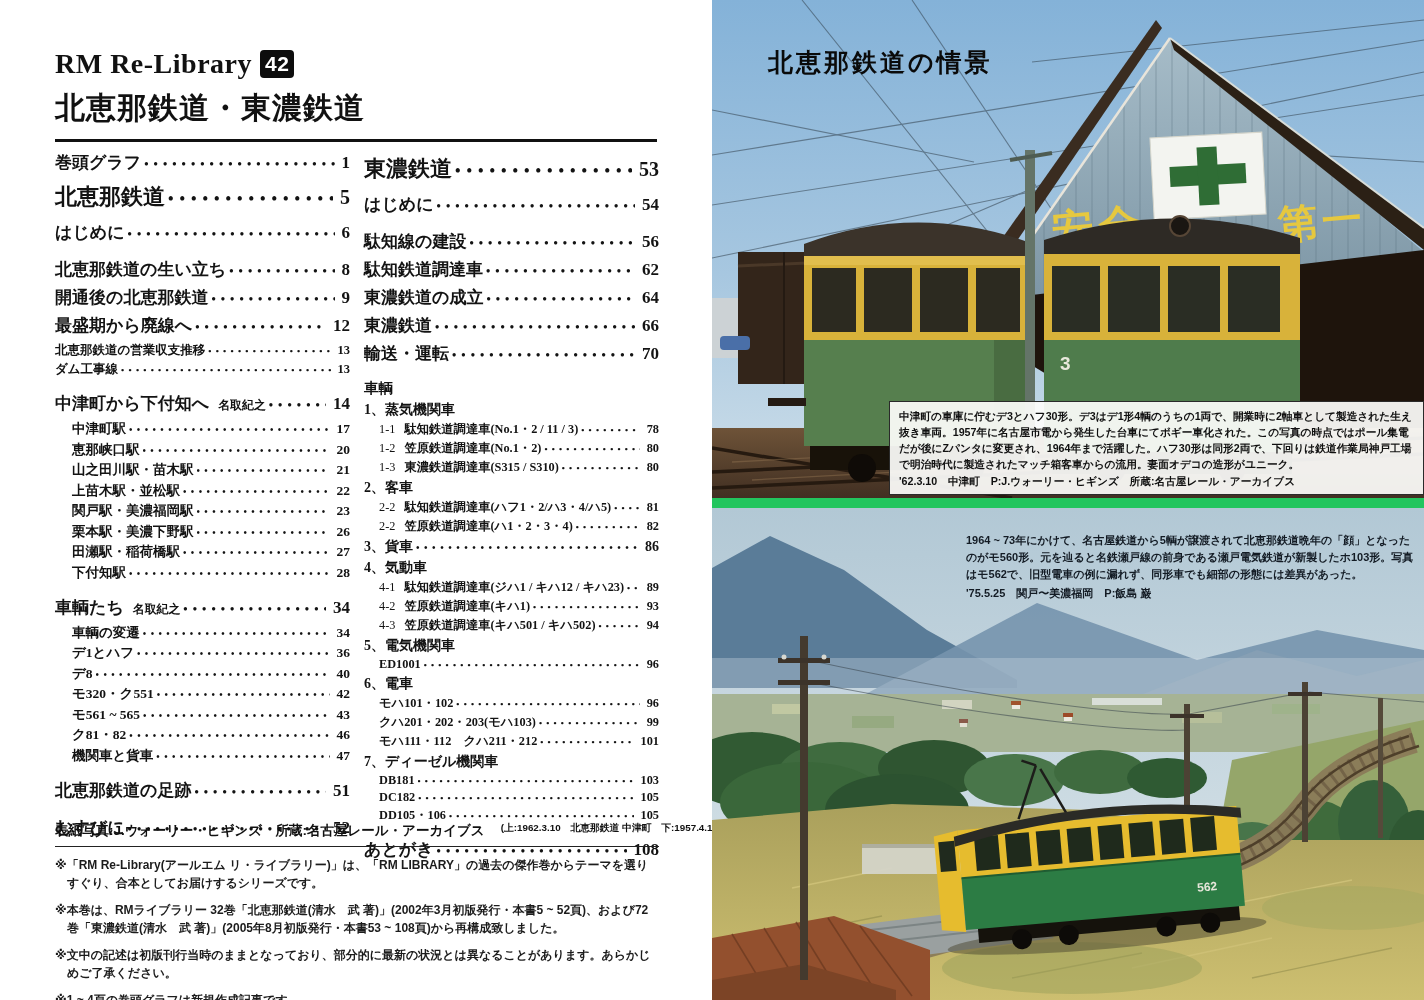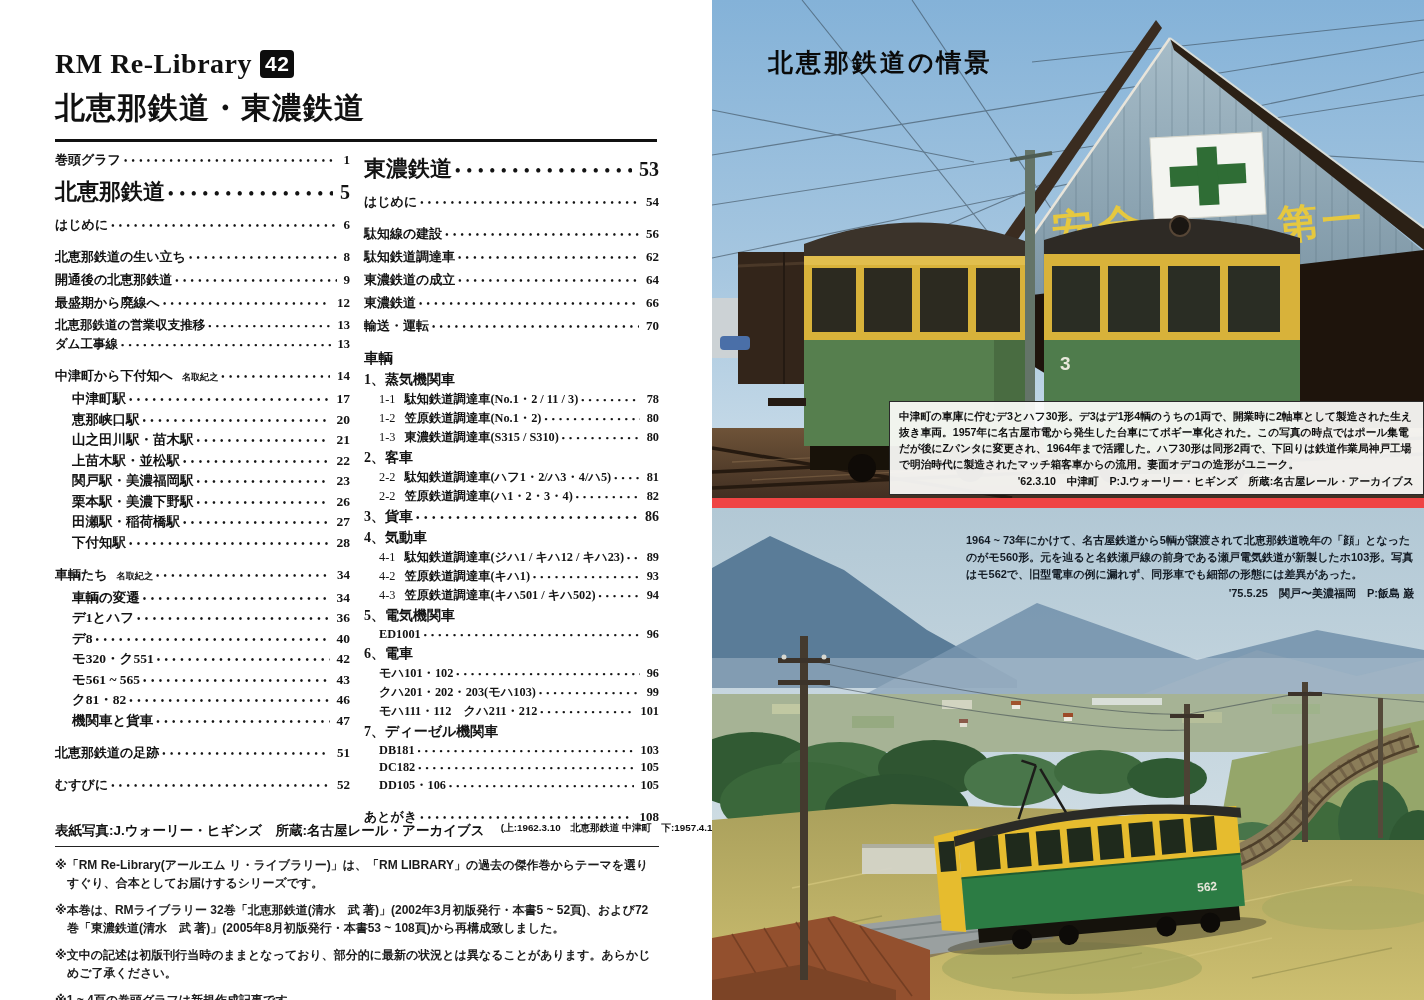--- a/index.html
+++ b/index.html
@@ -1,60 +1,60 @@
 <!DOCTYPE html>
 <html><head>
 <meta charset="utf-8">
 <style>
   * { margin:0; padding:0; box-sizing:border-box; }
   html,body { width:1424px; height:1000px; background:#ffffff; overflow:hidden; }
   body { font-family:"Liberation Sans","DejaVu Sans",sans-serif; color:#111; }
-  .stage { position:relative; width:1424px; height:1000px; background:#ef4444;padding-left:12px; }
+  .stage { position:relative; width:1424px; height:1000px; background:#22c55e;padding-left:12px; }
 
   
   .page-left { position:absolute; left:0; top:0; width:712px; height:1000px; background:#fff; }
   .book-header { position:absolute; left:55px; top:48px; width:602px; }
   .series-row { font-family:"Liberation Serif","DejaVu Serif",serif; font-weight:bold; font-size:28px; letter-spacing:0.5px; display:flex; align-items:center; gap:8px; }
   .vol-badge { display:inline-block; background:#0d0d0d; color:#fff; font-family:"Liberation Sans",sans-serif; font-weight:bold; font-size:21px; line-height:1; padding:3px 5px 4px; border-radius:4px; }
   .book-title { font-family:"Liberation Sans","DejaVu Sans",sans-serif; font-weight:bold; font-size:30px; letter-spacing:1px; margin-top:8px; }
   .title-rule { height:3px; background:#111; margin-top:10px; }
 
   .toc { position:absolute; left:55px; top:146px; width:604px; display:flex; gap:14px; }
   .toc-col { width:295px; }
   .toc-entry { display:flex; align-items:baseline; font-family:"Liberation Serif","DejaVu Serif",serif; color:#131313; }
   .t-num { margin-right:9px; font-weight:normal; }
   .t-num:empty, .t-author:empty { display:none; }
   .t-author { font-size:0.70em; margin-left:9px; white-space:nowrap; }
   .t-page { margin-left:4px; font-weight:bold; }
   .leader { flex:1; min-width:6px; overflow:hidden; white-space:nowrap; margin:0 3px; }
   .leader::after { content:"•\00a0•\00a0•\00a0•\00a0•\00a0•\00a0•\00a0•\00a0•\00a0•\00a0•\00a0•\00a0•\00a0•\00a0•\00a0•\00a0•\00a0•\00a0•\00a0•\00a0•\00a0•\00a0•\00a0•\00a0•\00a0•\00a0•\00a0•\00a0•\00a0•\00a0•\00a0•\00a0•\00a0•\00a0•\00a0•\00a0•\00a0•\00a0•\00a0•"; font-size:0.72em; letter-spacing:1px; }
   [data-level="h1"]   { font-size:22px; font-weight:bold; margin:8px 0 9px; }
   [data-level="h1"] .t-page { font-size:20px; }
-  [data-level="h2"]   { font-size:13px; font-weight:bold; margin:5px 0; }
+  [data-level="h2"]   { font-size:17px; font-weight:bold; margin:5px 0; }
   [data-level="small"]{ font-size:12.5px; font-weight:bold; margin:2px 0; }
   [data-level="sub"]  { font-size:13.5px; font-weight:bold; margin:2.5px 0; padding-left:17px; }
   [data-level="head"] { font-size:14.5px; font-weight:bold; margin:7px 0 1px; }
   [data-level="group"]{ font-size:14px;  font-weight:bold; margin:3px 0 1px; }
   [data-level="sub2"] { font-size:12.3px; font-weight:bold; margin:2px 0; padding-left:15px; }
   [data-gap="lg"] { margin-top:14px; }
 
   .page-footer { position:absolute; left:55px; top:822px; width:604px; }
   .credit { display:flex; align-items:flex-start; gap:16px; border-bottom:1.5px solid #222; padding-bottom:6px; }
   .credit-bold { font-weight:bold; font-size:13.5px; white-space:nowrap; }
   .credit-small { font-weight:bold; font-size:9.8px; white-space:nowrap; }
   .note { font-size:12px; font-weight:bold; color:#1c1c1c; line-height:1.5; margin-top:9px; padding-left:1em; text-indent:-1em; }
 
   
   .photo { position:absolute; overflow:hidden; }
   .photo-top { left:712px; top:0; width:712px; height:498px; }
   .photo-bottom { left:712px; top:508px; width:712px; height:492px; }
   .photo svg { display:block; width:100%; height:100%; }
   .photo-title { position:absolute; left:56px; top:46px; font-size:25px; font-weight:bold; letter-spacing:3px; color:#0a0a0a; }
   .caption-box { position:absolute; right:0; bottom:3px; width:535px; background:rgba(253,253,251,0.93); border:1px solid #2a2a2a; padding:6px 9px 5px; font-size:10.7px; font-weight:bold; line-height:1.5; color:#101010; }
-  .caption-credit { text-align:right; margin-top:1px; }
+  .caption-credit { text-align:left; margin-top:1px; }
   .caption-float { position:absolute; right:10px; top:24px; width:448px; font-size:11px; font-weight:bold; line-height:1.55; color:#131b24; }
   .caption-float .caption-credit { margin-top:2px; }
 </style>
 </head>
 <body>
 
 <div class="stage">
 
   <div class="page-left">
 

